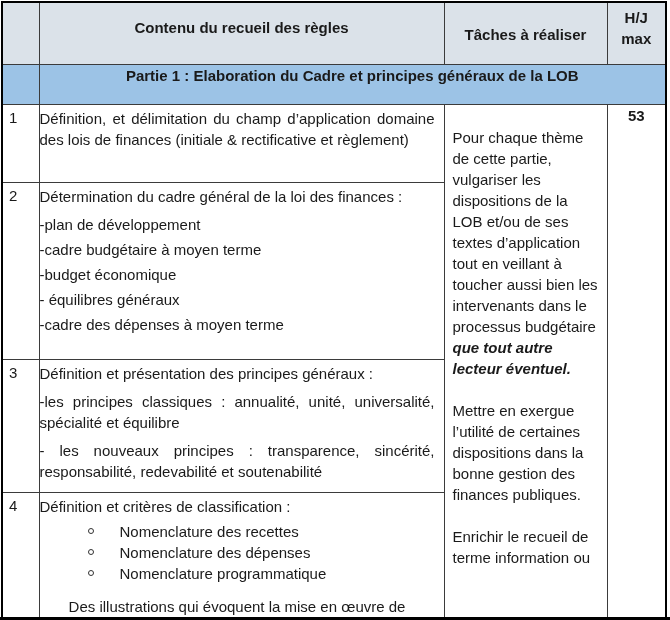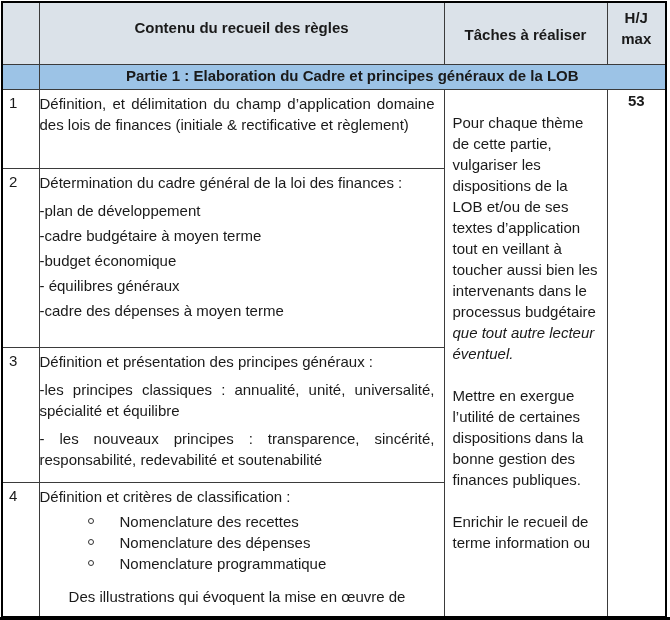--- a/index.html
+++ b/index.html
@@ -28,42 +28,42 @@
   col.c-tasks{width:163px;}
   col.c-hj{width:59px;}
 
   
   tr.hdr td{background:var(--header-bg);font-weight:bold;text-align:center;height:62px;}
   td.hdr-content{padding-top:14px;}
   td.hdr-tasks{padding-top:21px;}
   td.hdr-hj{padding-top:4px;line-height:21px;}
 
   
-  tr.partie td{background:var(--partie-bg);height:24px;font-weight:bold;text-align:center;padding:1px 2px;line-height:20px;}
+  tr.partie td{background:var(--partie-bg);height:40px;font-weight:bold;text-align:center;padding:1px 2px;line-height:20px;}
 
   
   td.num{text-align:left;padding:2px 2px 0 6px;}
   td.content{padding:1px 9px 0 0;}
   .para{text-align:justify;margin:2px 0 7px 0;}
   .para.tight{margin-bottom:4px;}
   tr.r1 td{height:78px;}
   tr.r2 td{height:177px;}
   tr.r3 td{height:133px;}
   tr.r4 td{height:122px;}
 
   
   .bullet-row{display:flex;align-items:flex-start;margin:0 0 0 48px;}
   .bullet-ring{flex:0 0 auto;width:6px;height:6px;border:1.3px solid #333;border-radius:50%;margin:7px 0 0 0;}
   .bullet-text{margin-left:26px;text-align:center;}
   .outro{margin-top:12px;text-align:center;}
 
   
   td.tasks{padding:22px 6px 0 8px;text-align:left;}
   td.tasks .tpara{margin-bottom:21px;text-align:left;}
-  td.tasks .ital{font-style:italic;}
+  td.tasks .ital{font-style:italic;font-weight:bold;}
 
   
   td.hj{vertical-align:bottom;text-align:center;padding-bottom:26px;font-weight:bold;font-size:16px;}
 
   
   .bottom-cut{position:absolute;left:0;right:0;bottom:0;height:3px;background:var(--outer-border);}
 </style>
 </head>
 <body>
 

